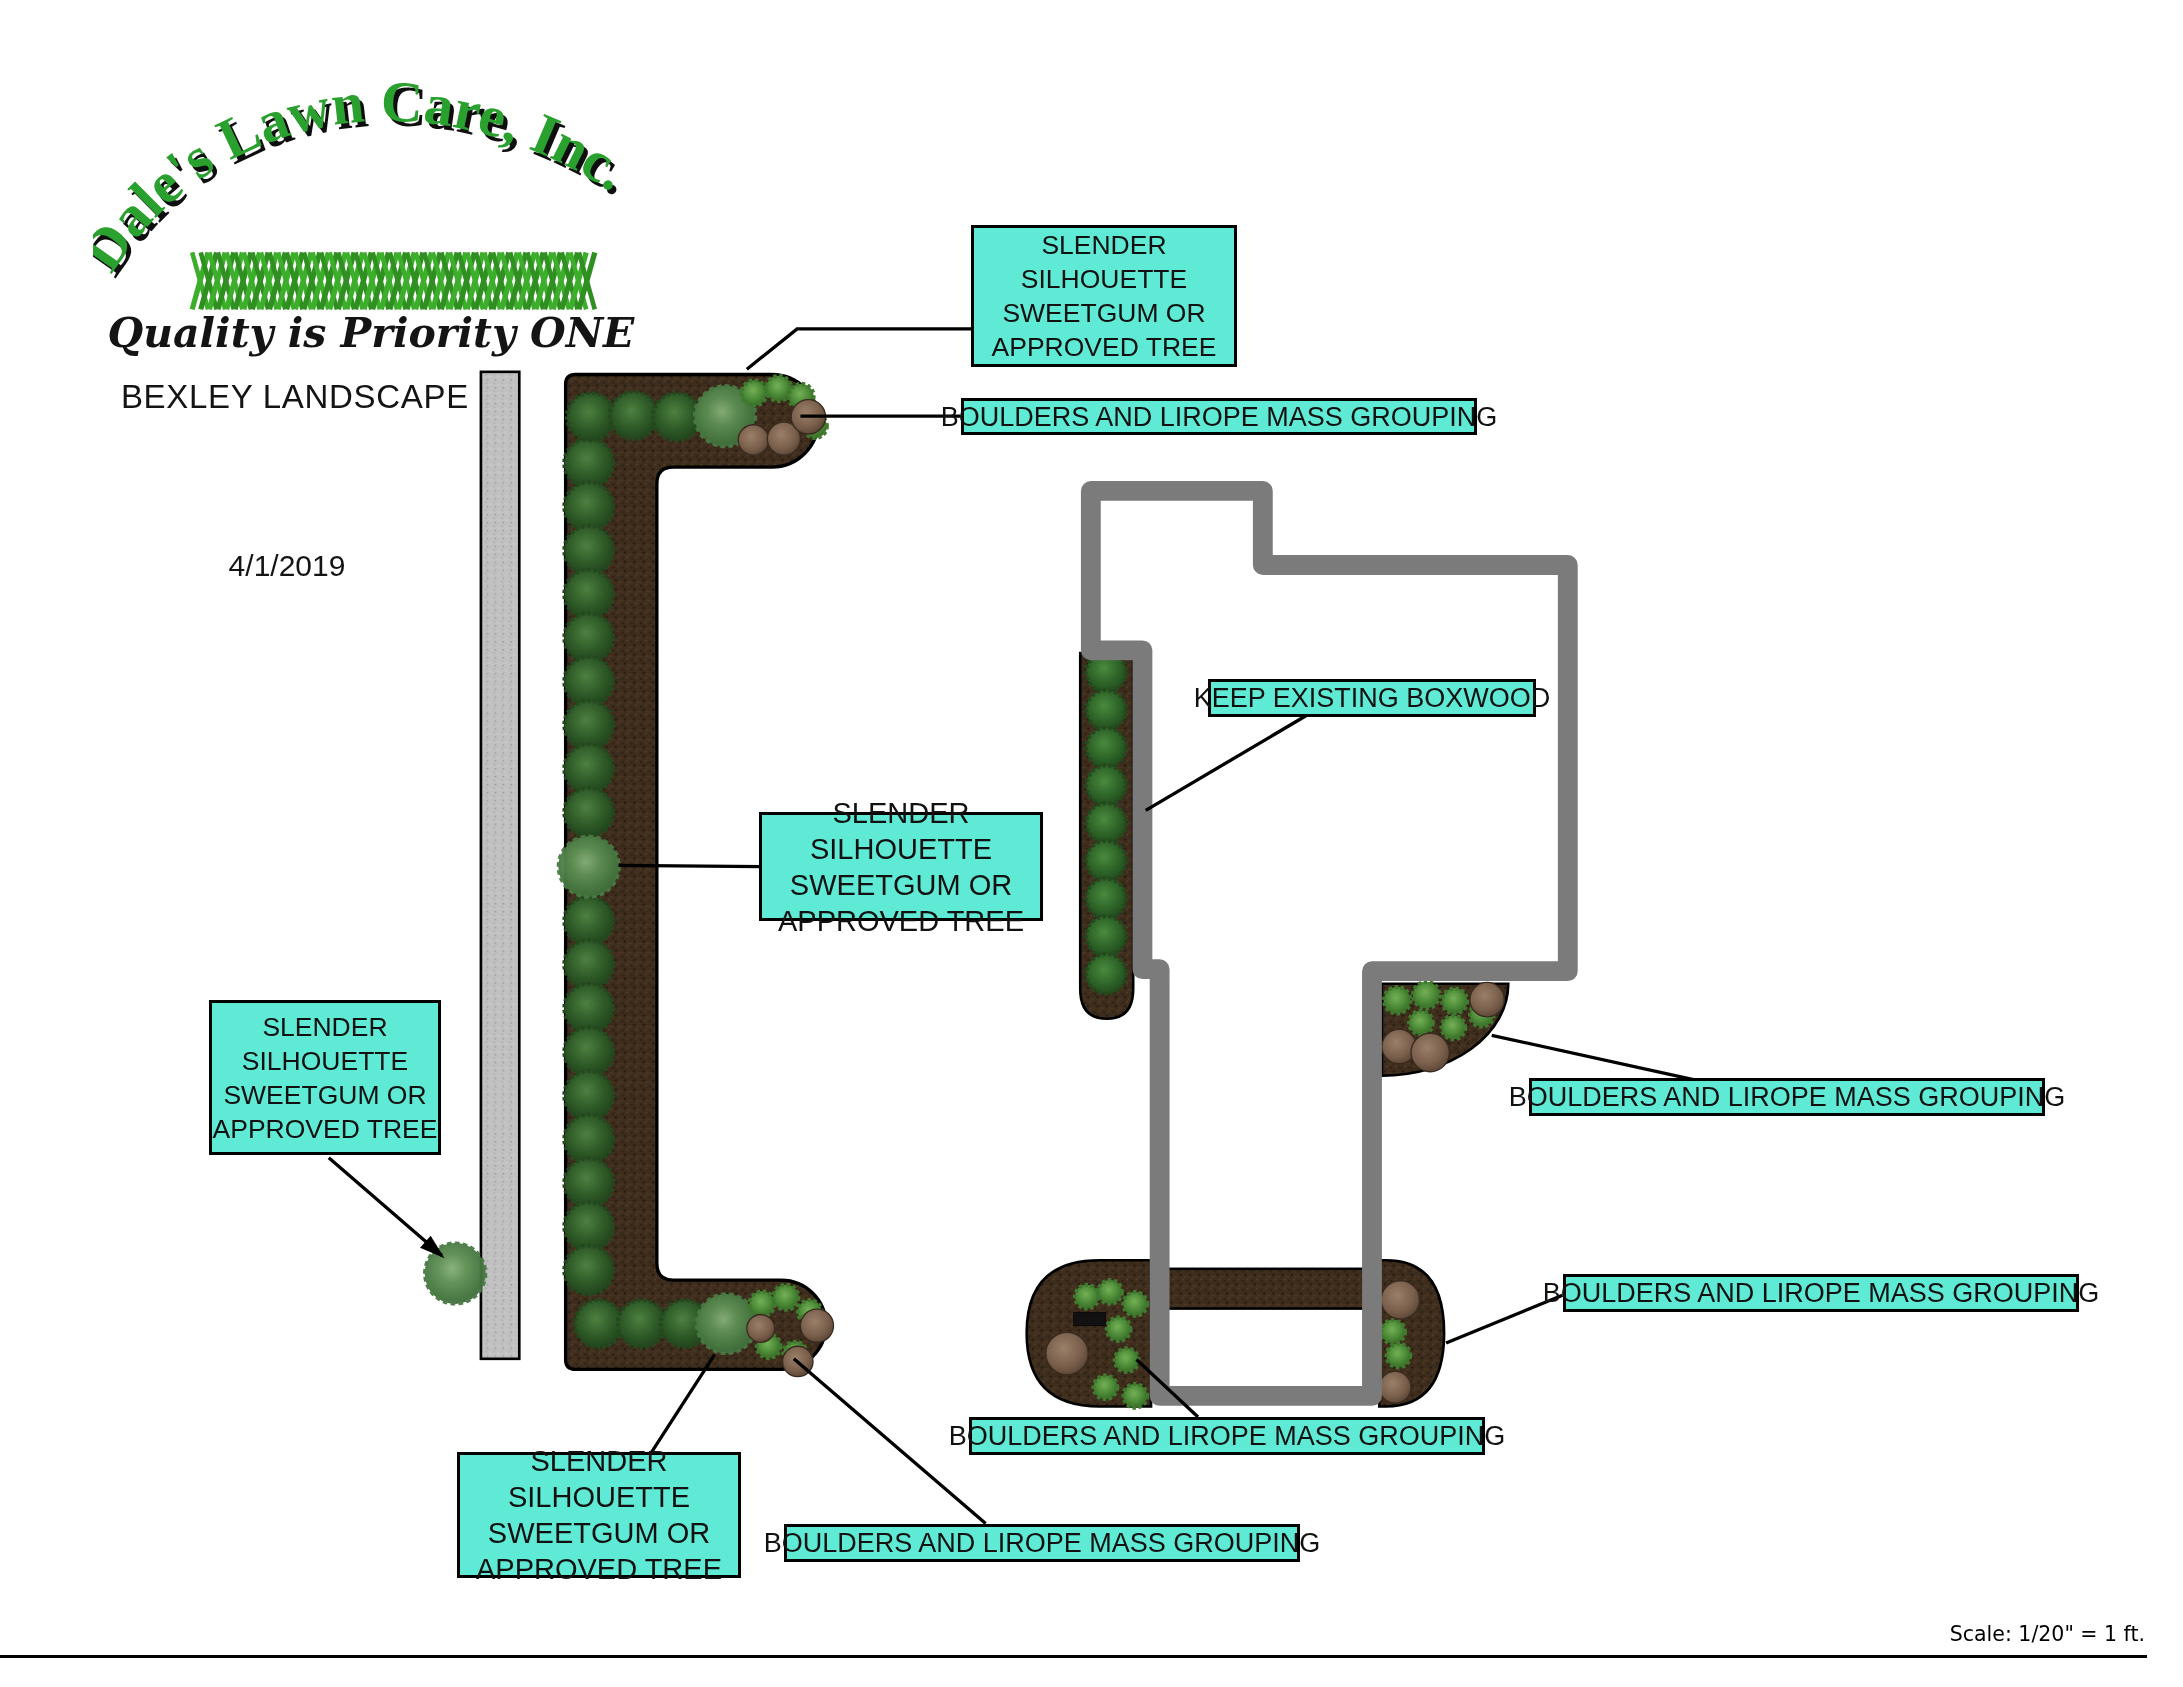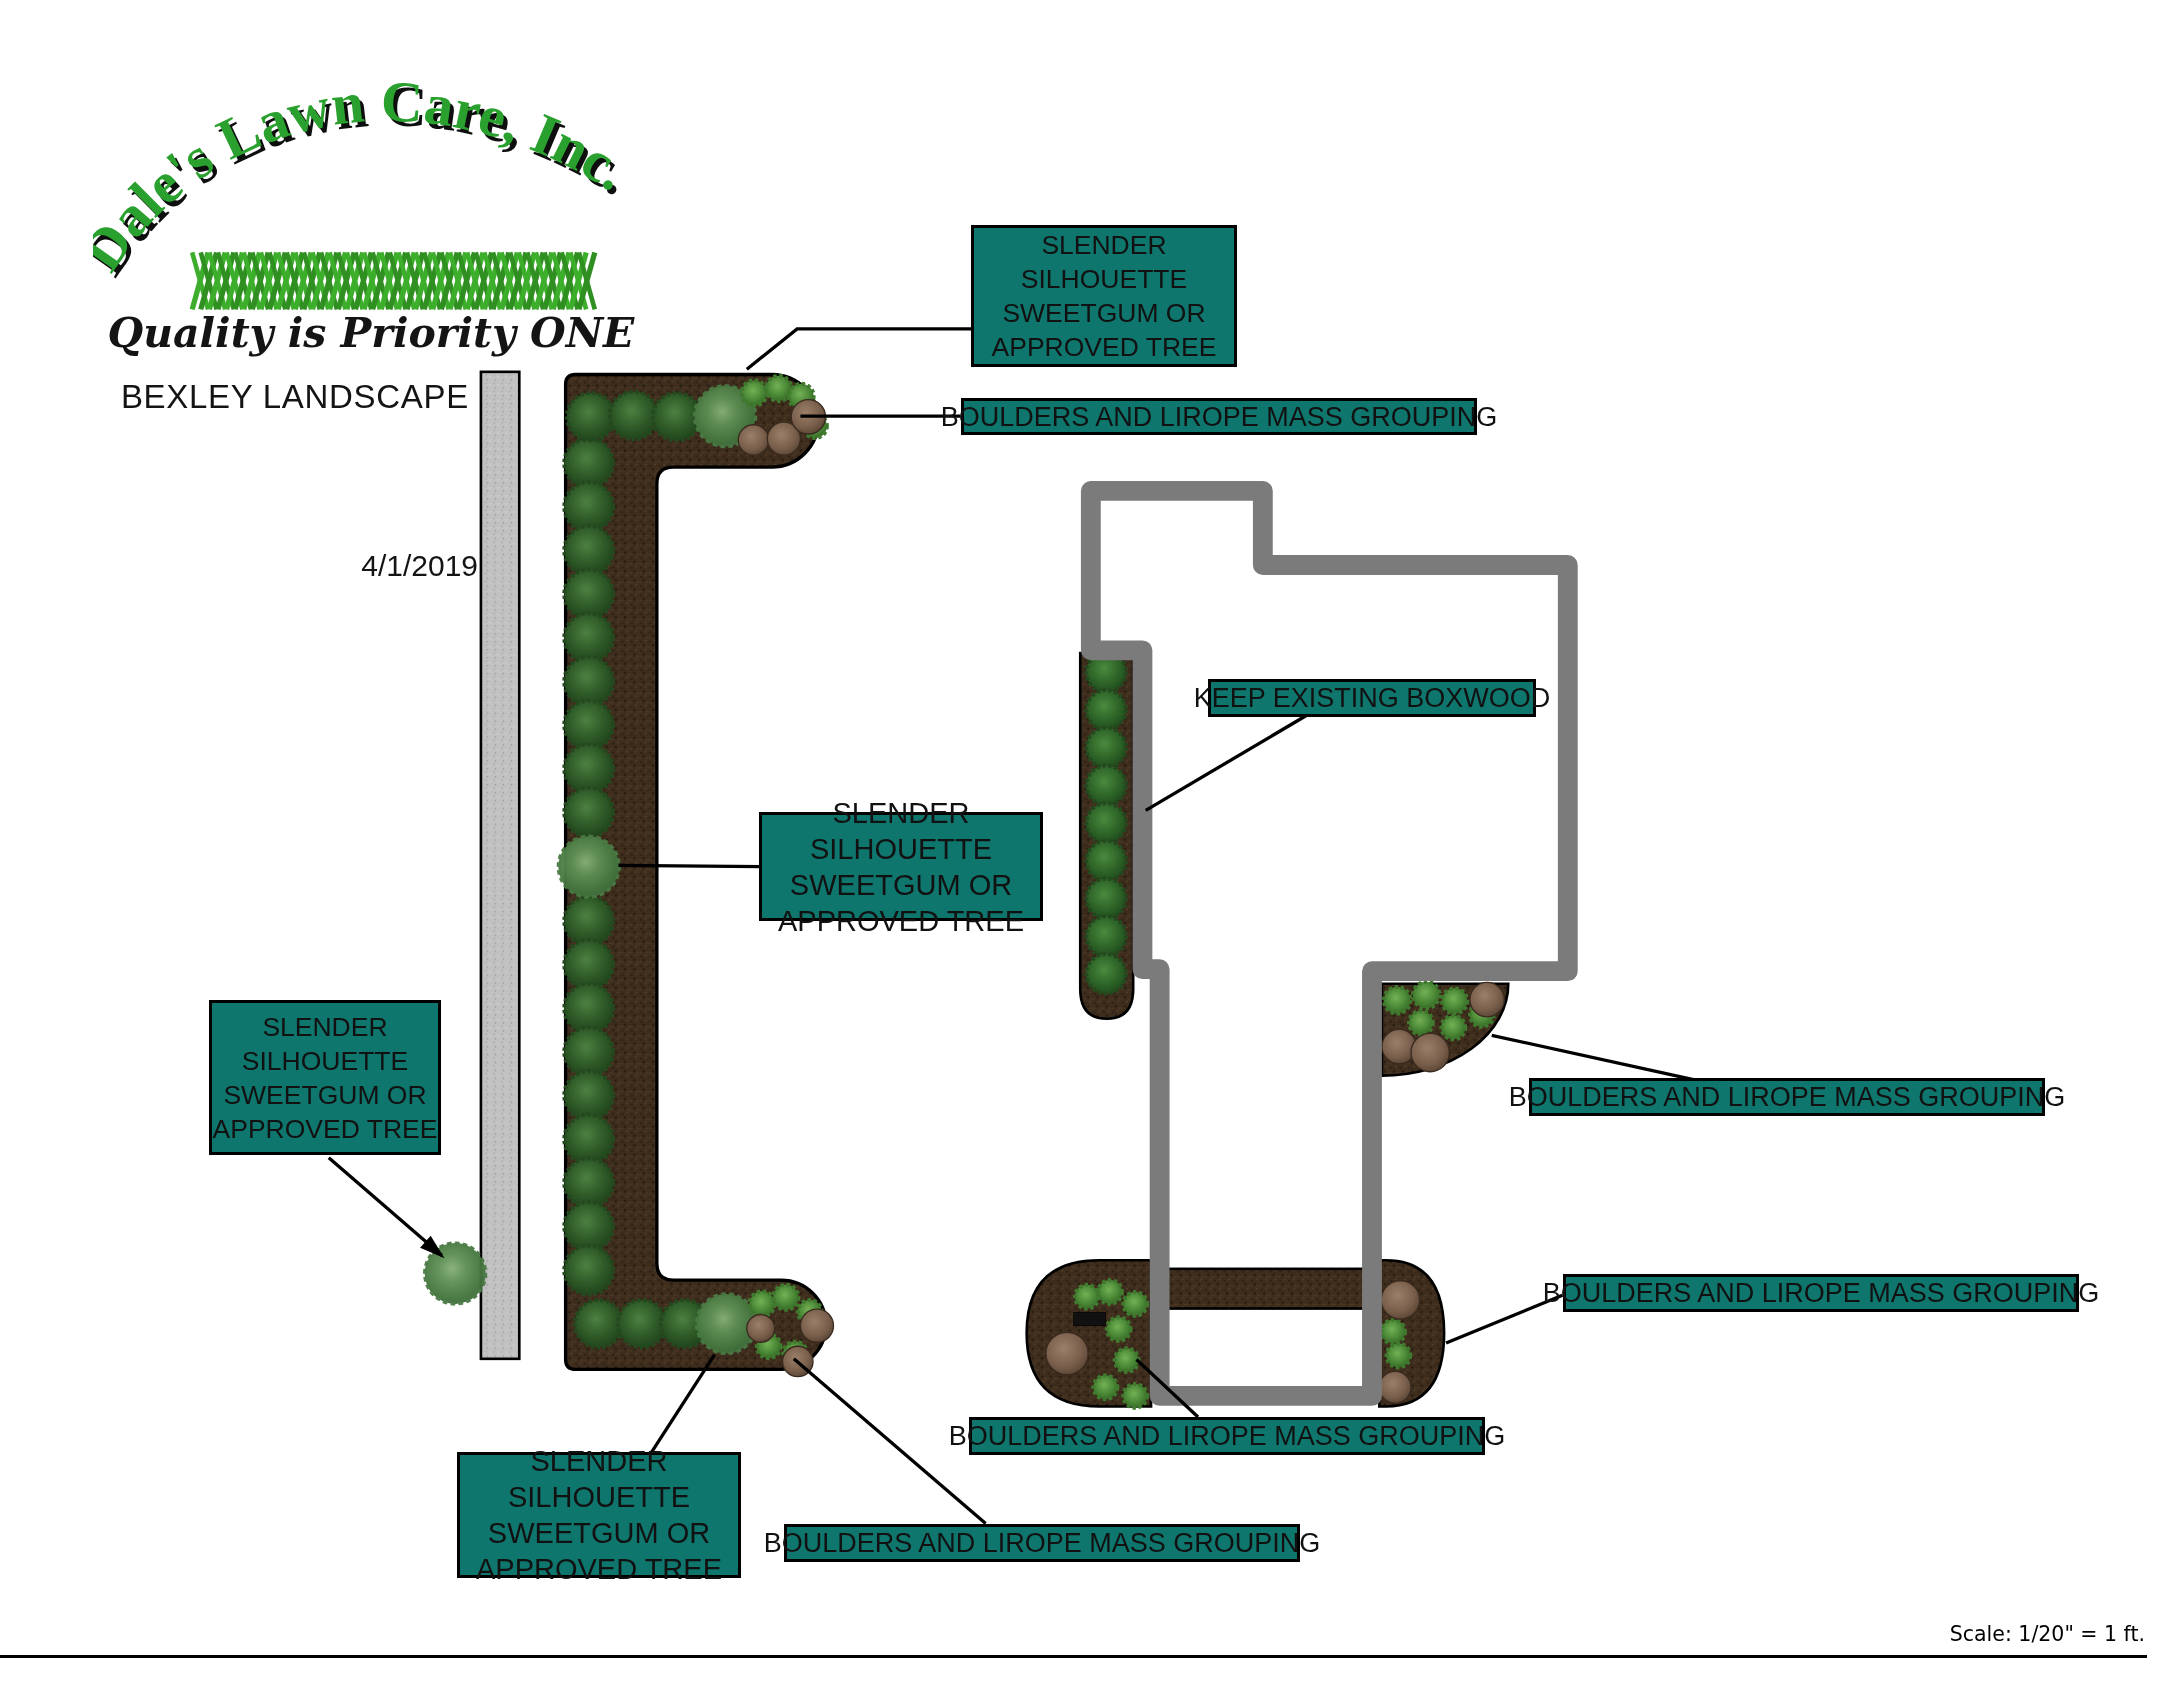--- a/index.html
+++ b/index.html
@@ -1,35 +1,35 @@
 <!DOCTYPE html>
 <html style="font-size:10.6px"><head>
 <meta charset="utf-8">
 <style>
   html,body{margin:0;padding:0;background:#fff;}
   body{width:2183px;height:1687px;position:relative;overflow:hidden;
        font-family:"Liberation Sans",sans-serif;}
   #plan{position:absolute;left:0;top:0;width:2183px;height:1687px;}
 
   .callout{
-    position:absolute;background:#0f766e;border:3.3px solid #000;
+    position:absolute;background:#5eead4;border:3.3px solid #000;
     display:flex;align-items:center;justify-content:center;text-align:center;
     color:#111;white-space:pre-line;box-sizing:border-box;
     font-family:"Liberation Sans",sans-serif;
   }
   .c-multi4{font-size:26.5px;line-height:34px;}
   .c-multi3{font-size:29px;line-height:36px;}
   .c-line  {font-size:27px;line-height:32px;white-space:nowrap;text-align:center;}
 
   #title-block{
     position:absolute;left:99px;top:376px;width:370px;text-align:right;
     color:#141414;font-size:33px;line-height:42px;letter-spacing:0.7px;
   }
   #date-block{
-    position:absolute;left:108px;top:549px;width:370px;text-align:right;
+    position:absolute;left:102px;top:549px;width:370px;text-align:center;
     color:#141414;font-size:30px;
   }
   #scale-note{
     position:absolute;right:38px;top:1622px;color:#000;font-size:20.5px;
     font-family:"DejaVu Sans",sans-serif;
   }
   #bottom-rule{
     position:absolute;left:0;top:1655px;width:2147px;height:2.6px;background:#000;
   }
   #logo{position:absolute;left:93px;top:66px;width:595px;height:291px;}

